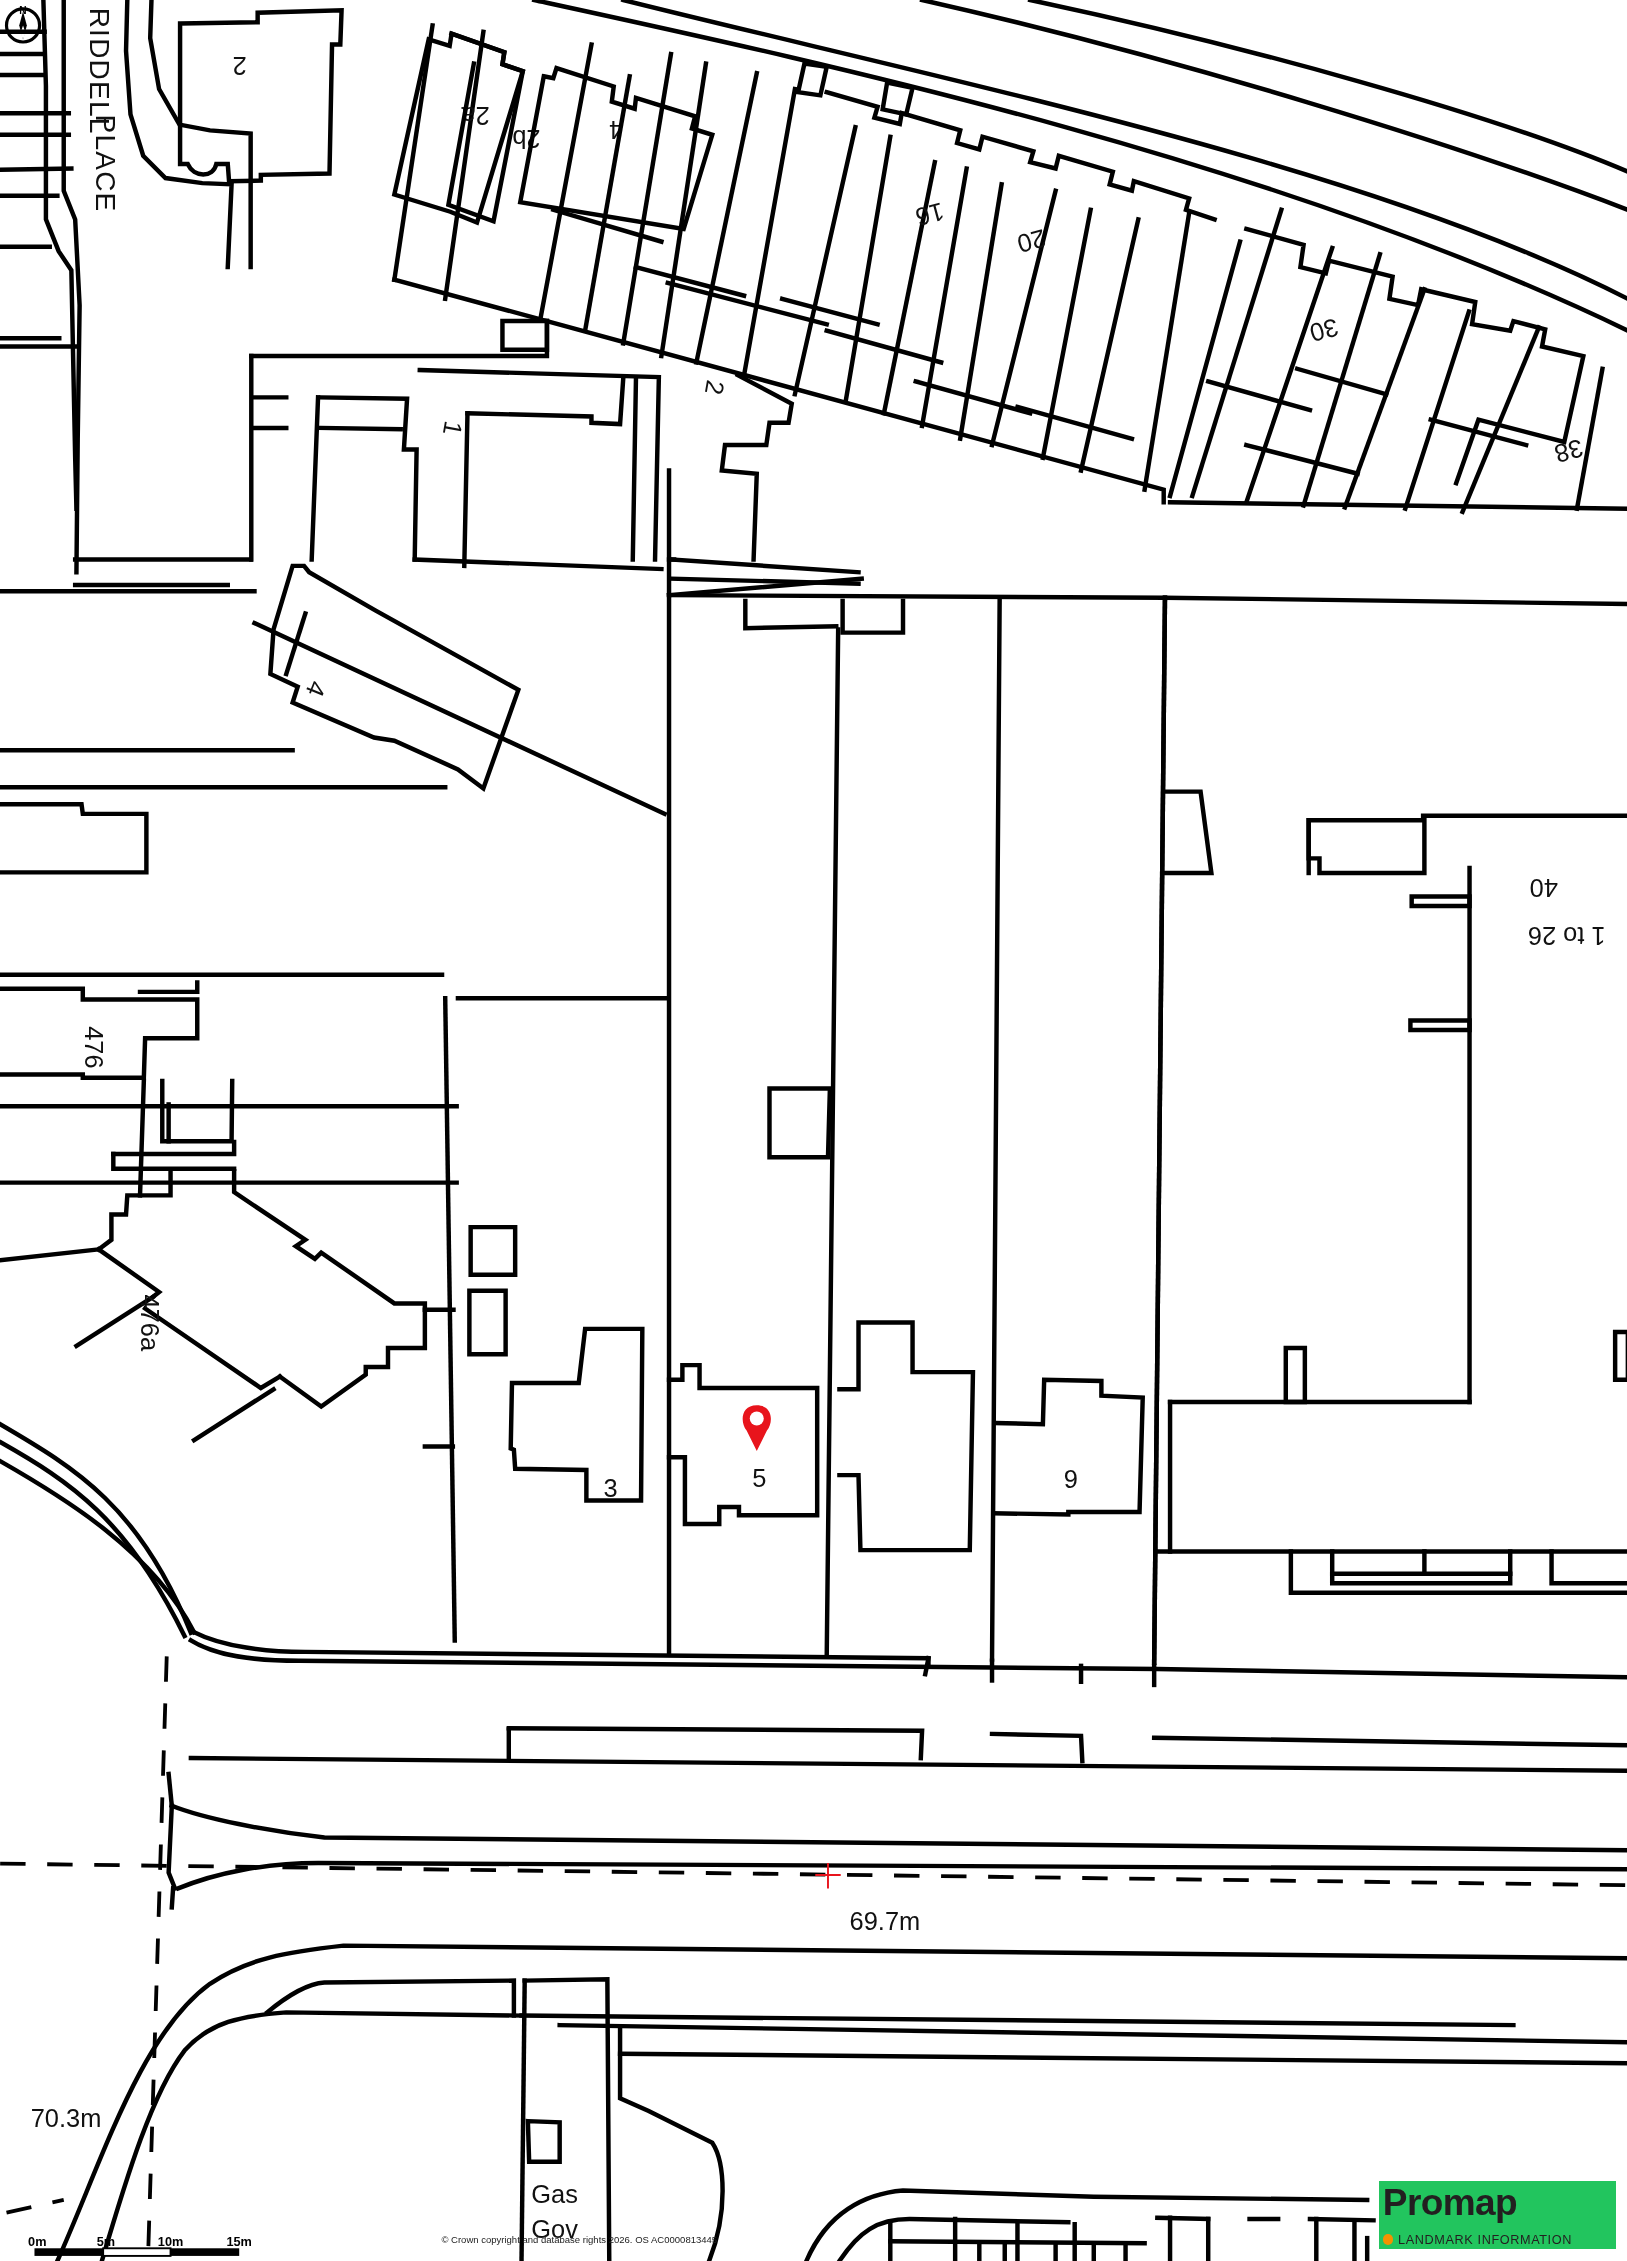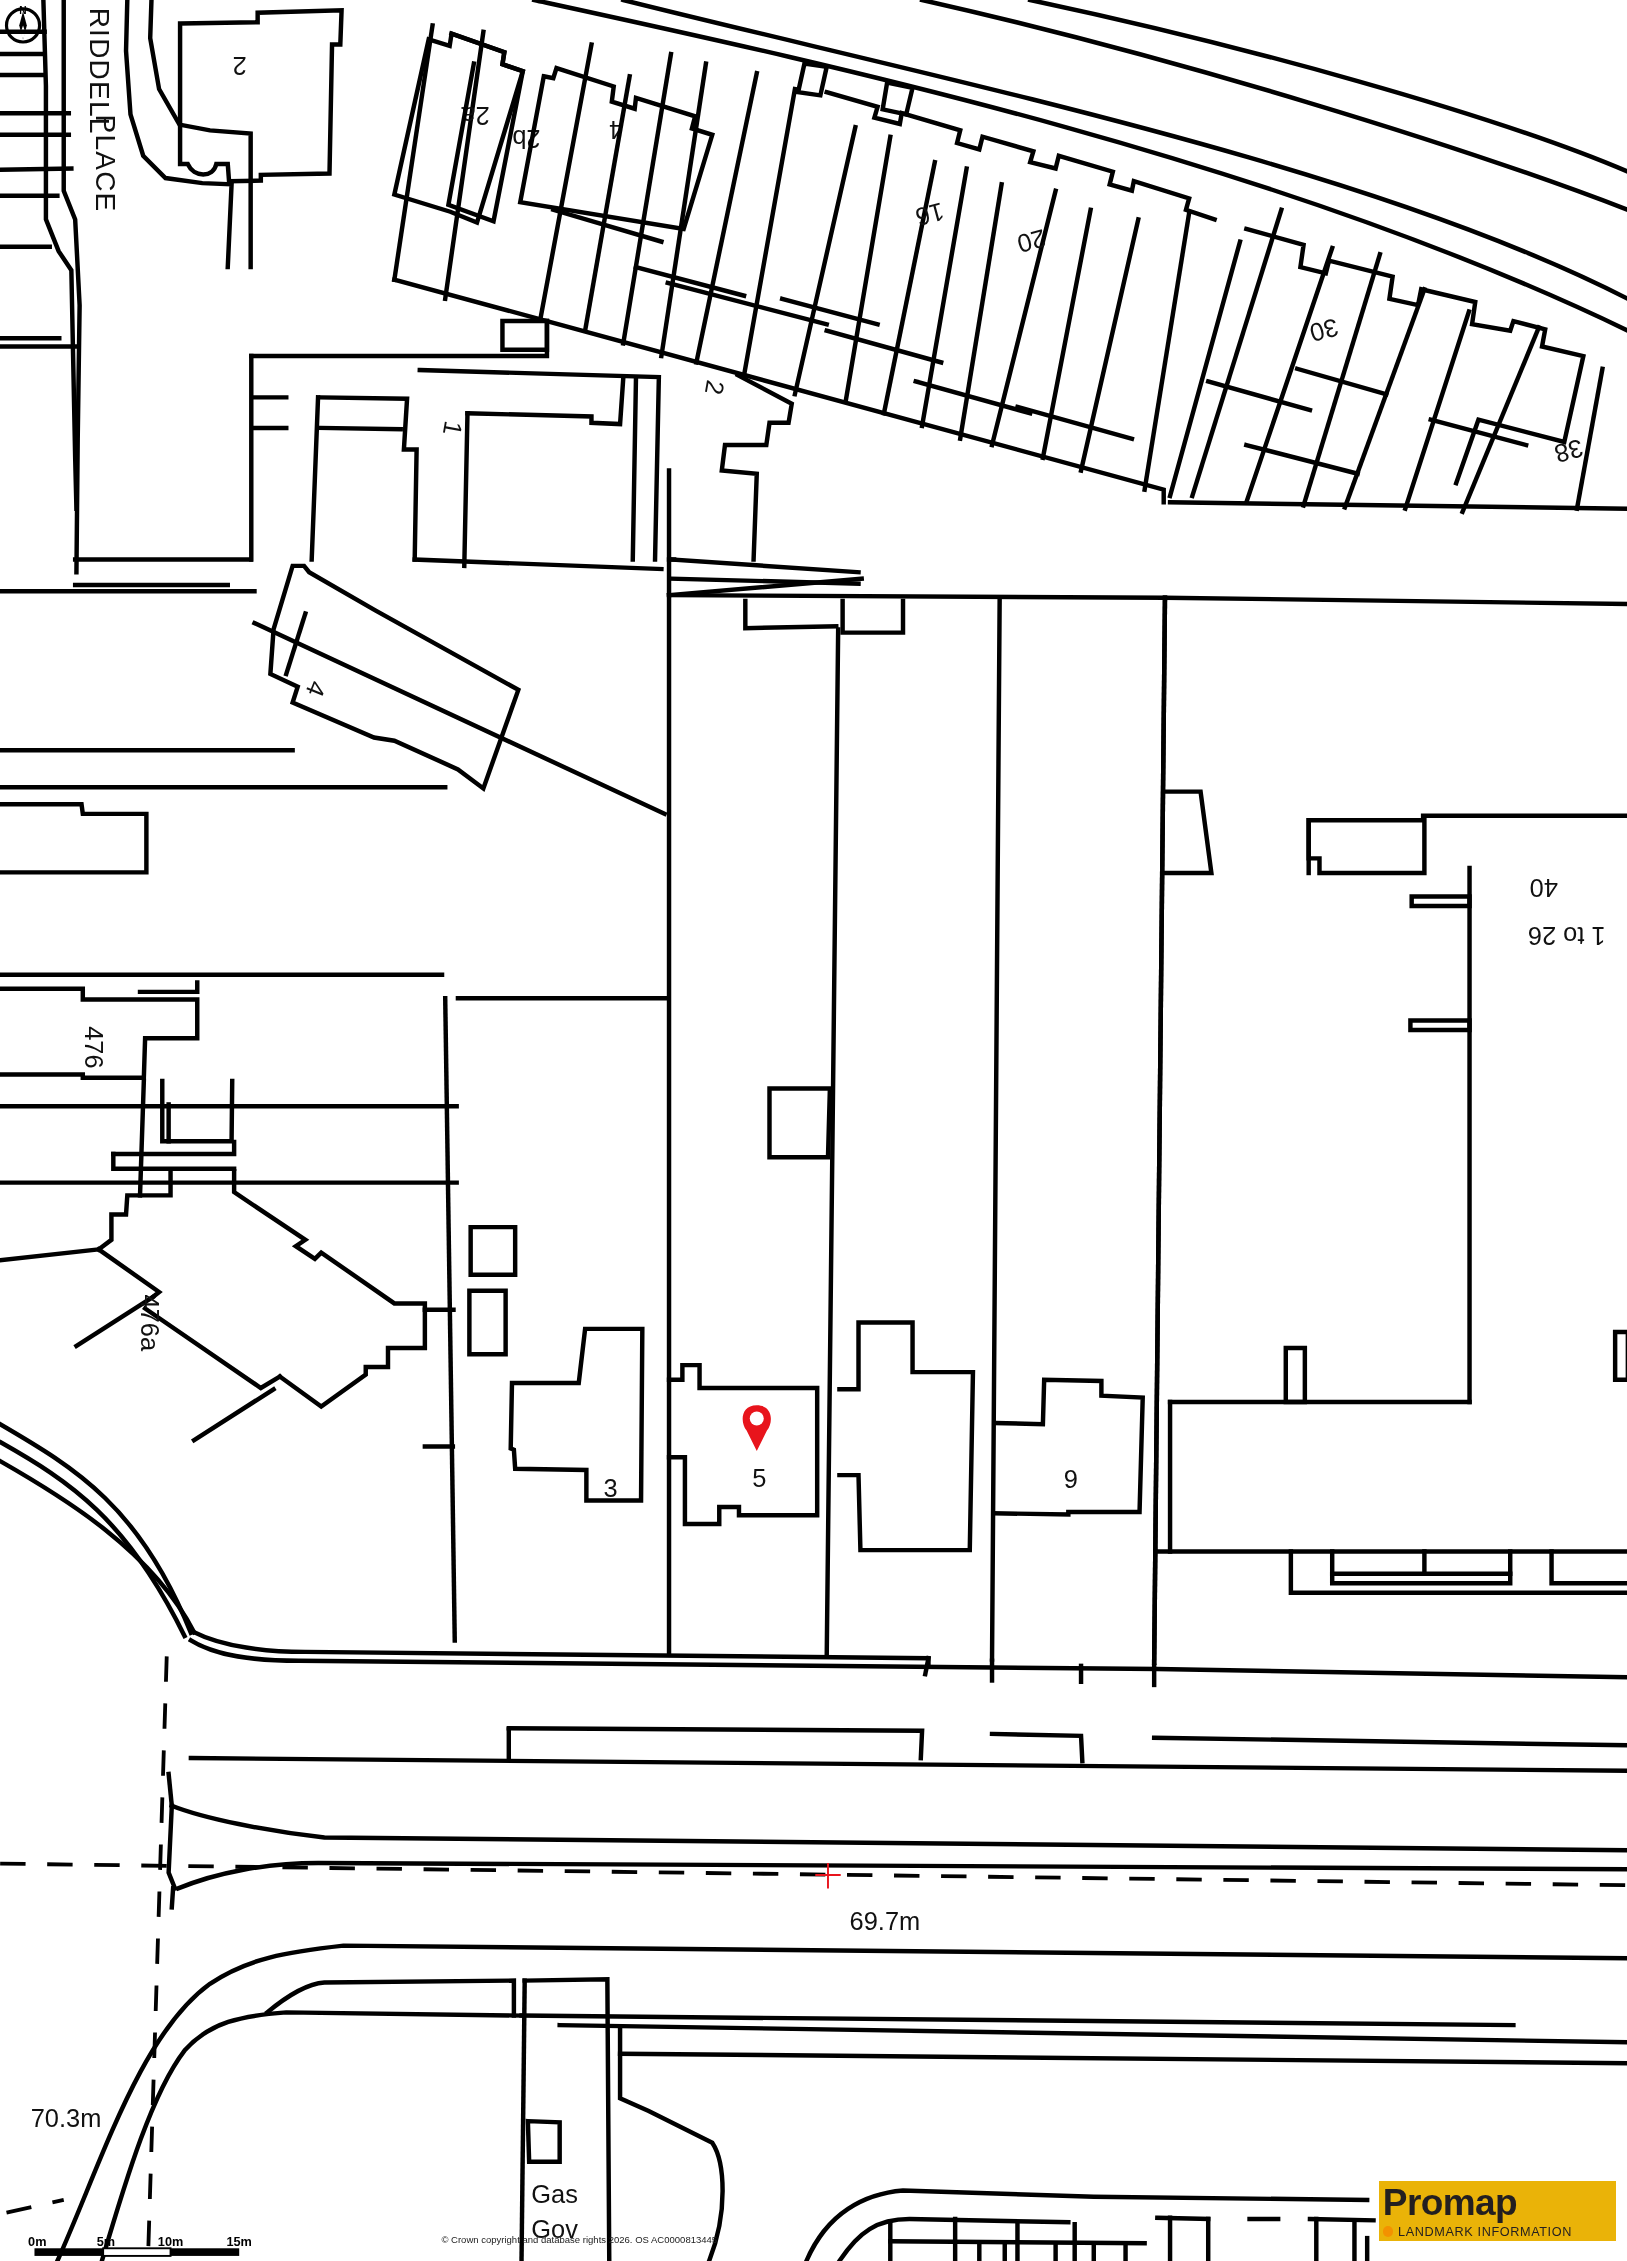--- a/index.html
+++ b/index.html
@@ -5,23 +5,23 @@
     html, body { margin: 0; padding: 0; background: #ffffff; }
     body { width: 1628px; height: 2261px; position: relative; overflow: hidden; font-family: "Liberation Sans", sans-serif; }
     #map { position: absolute; left: 0; top: 0; width: 1628px; height: 2261px; }
     .ln { fill: none; stroke: #000; stroke-width: 7; stroke-linejoin: miter; stroke-linecap: square; }
     .dash { fill: none; stroke: #000; stroke-width: 6; stroke-dasharray: 40 34; }
     .lbl { font-family: "Liberation Sans", sans-serif; font-size: 40px; fill: #111; }
     .lbl-street { font-family: "Liberation Sans", sans-serif; font-size: 44px; fill: #111; letter-spacing: 2px; }
     .lbl-elev { font-family: "Liberation Sans", sans-serif; font-size: 40px; fill: #111; }
     .lbl-copy { font-family: "Liberation Sans", sans-serif; font-size: 15px; fill: #222; }
     .scale-txt { font-family: "Liberation Sans", sans-serif; font-size: 20px; font-weight: bold; fill: #000; }
-    #logo { position: absolute; left: 1379px; top: 2181px; width: 229px; background: #eab308; padding: 2.5px 3.8px; }
+    #logo { position: absolute; left: 1379px; top: 2181px; width: 229px; background: #22c55e; padding: 2.5px 3.8px; }
     #logo .brand { font-family: "Liberation Sans", sans-serif; font-weight: bold; font-size: 37px; color: #231f20; letter-spacing: -0.6px; line-height: 38px; }
-    #logo .sub { display: flex; align-items: center; gap: 5.1px; margin-top: 3px; }
+    #logo .sub { display: flex; align-items: center; gap: 5.1px; margin-top: 11px; }
     #logo .dot { width: 10.2px; height: 10.2px; border-radius: 50%; }
     #logo .subtxt { font-family: "Liberation Sans", sans-serif; font-size: 12.7px; color: #231f20; letter-spacing: 0.6px; }
   </style>
 </head>
 <body>
 
 <svg id="map" viewBox="0 0 2560 3556" xmlns="http://www.w3.org/2000/svg">
 
   <g>
     <circle cx="36" cy="40" r="26" fill="none" stroke="#000" stroke-width="5"></circle>

